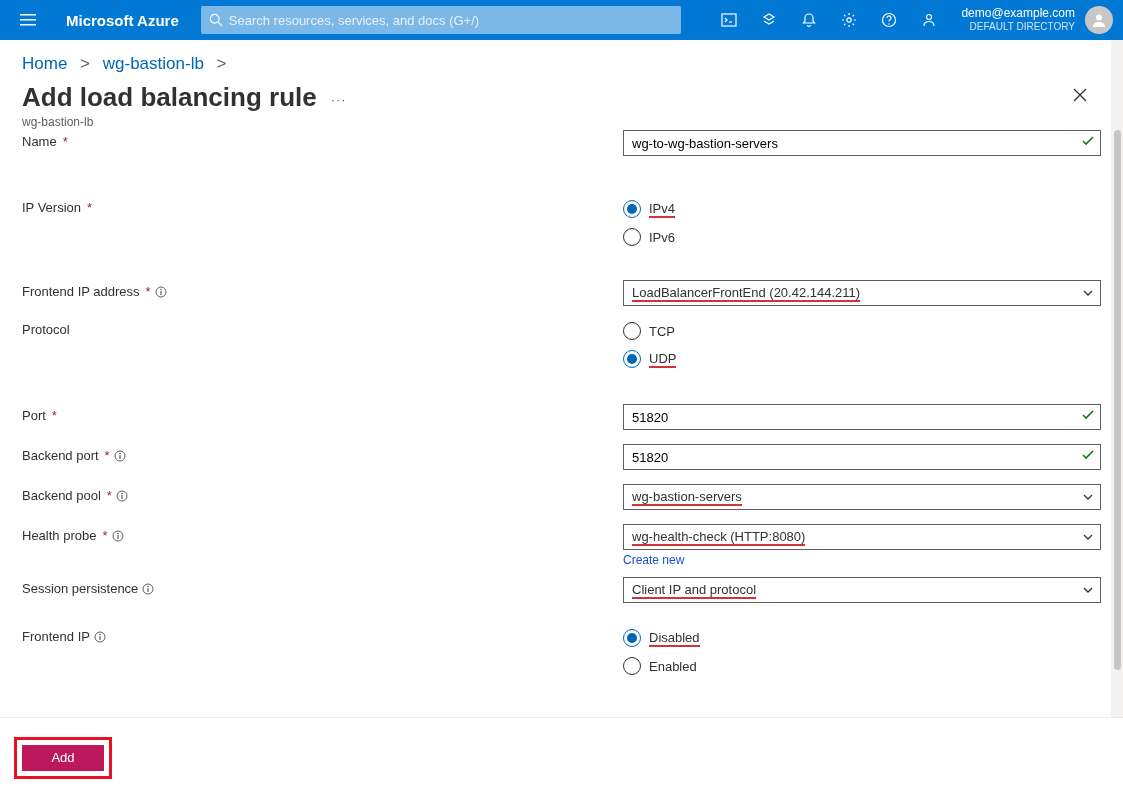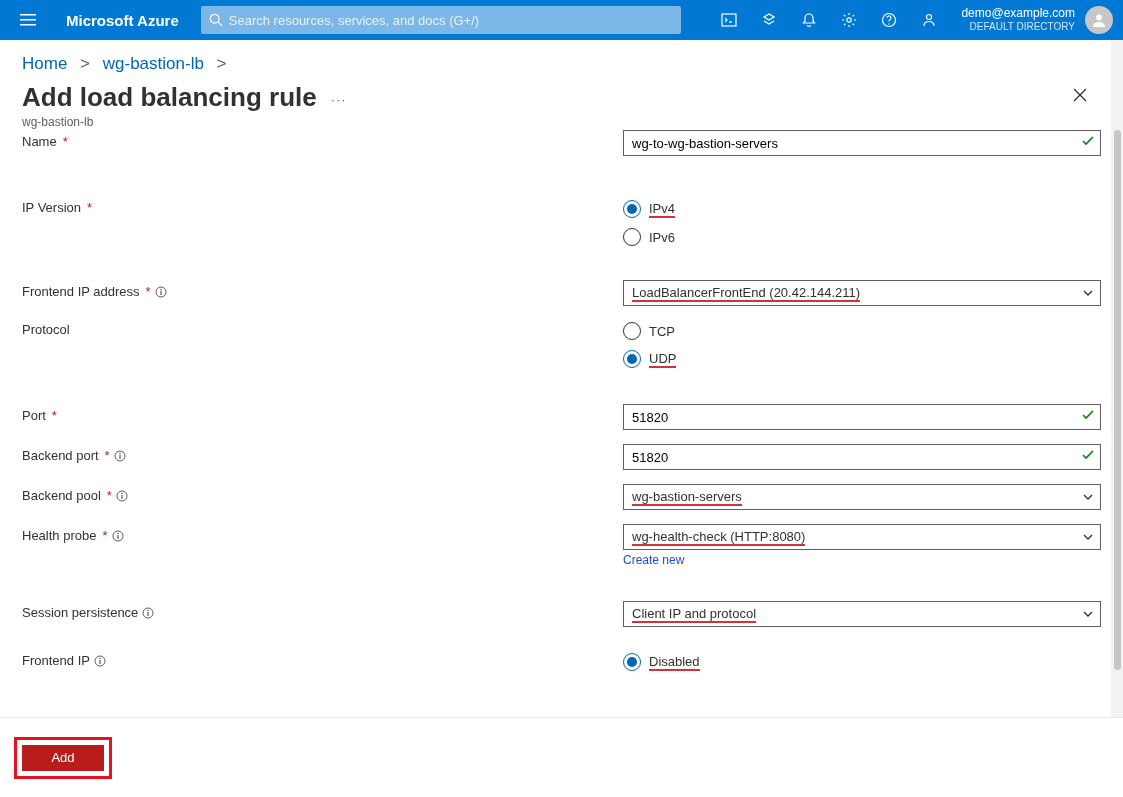--- a/index.html
+++ b/index.html
@@ -58,21 +58,21 @@
   .link { color:#1d4ed8; text-decoration:none; cursor:pointer; }
   .link-sm { font-size:12px; }
   .link-row { margin-top:2px; }
 
   
   .underl-red { border-bottom: 2px solid #d13438; padding-bottom:0px; }
 
   
   .footer { position:absolute; bottom:0; left:0; right:0; height:80px; border-top:1px solid #edebe9; background:#fff; display:flex; align-items:center; padding-left:14px; }
   .add-highlight { border:3px solid #e81123; padding:5px; }
-  .add-btn { background:#b91c1c; color:#fff; border:none; width: 82px; height:26px; font-size:13px; cursor:pointer; }
+  .add-btn { background:#be185d; color:#fff; border:none; width: 82px; height:26px; font-size:13px; cursor:pointer; }
 
   
   .fake-scroll { position:absolute; right:2px; top:130px; width:7px; height:540px; background:#c8c6c4; border-radius:4px; }
   .fake-scroll-track { position:absolute; right:0; top:40px; width:12px; bottom:0; background:#f3f2f1; }
   
   svg.icon16 { width:16px; height:16px; }
   svg.icon14 { width:14px; height:14px; }
   svg.icon12 { width:12px; height:12px; }
 </style>
 </head>
@@ -317,21 +317,21 @@
         <div class="select">
           <span class="underl-red">wg-health-check (HTTP:8080)</span>
           <span class="chev"><svg class="icon12" viewBox="0 0 12 12">
                 <path d="M2 4l4 4 4-4" fill="none" stroke="#323130" stroke-width="1.3"></path>
               </svg></span>
         </div>
         <div class="link-row"><a class="link link-sm">Create new</a></div>
       </div>
     </div>
 
-    <div class="row" style="margin-top:34px;gap:48px;">
+    <div class="row" style="margin-top:10px;gap:48px;">
       <div class="lab">
           <span>Session persistence</span>
         <span class="info">
             <svg class="icon12" viewBox="0 0 12 12">
               <circle cx="6" cy="6" r="5" fill="none" stroke="#605e5c"></circle>
               <circle cx="6" cy="3.5" r=".8" fill="#605e5c"></circle>
               <rect x="5.4" y="5" width="1.2" height="4" fill="#605e5c"></rect>
             </svg>
           </span>
       </div>
@@ -354,20 +354,24 @@
               <circle cx="6" cy="3.5" r=".8" fill="#605e5c"></circle>
               <rect x="5.4" y="5" width="1.2" height="4" fill="#605e5c"></rect>
             </svg>
           </span>
       </div>
       <div class="fld">
         <div class="radio-row selected">
             <span class="rad"></span>
             <span class="underl-red">Disabled</span>
           </div>
+        <div class="radio-row">
+            <span class="rad"></span>
+            <span>Enabled</span>
+          </div>
       </div>
     </div>
 
   </div>
 </div>
 
 <div class="footer">
   <div class="add-highlight">
     <button class="add-btn">Add</button>
   </div>

